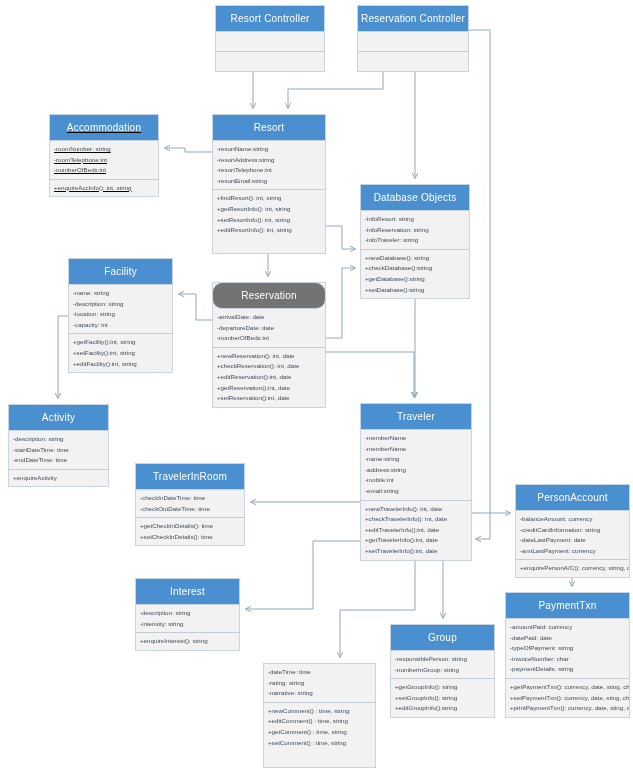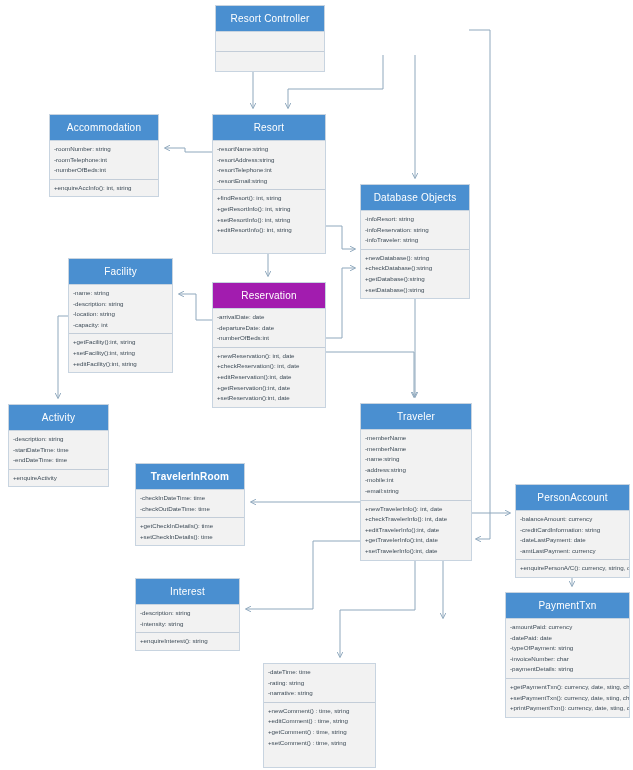--- a/index.html
+++ b/index.html
@@ -95,21 +95,26 @@
         <path d="M 415 553 L 415 610 L 340 610 L 340 657" stroke="#8fa8bd" fill="none" stroke-width="1" marker-end="url(#arrow)"></path>
         <path d="M 572 558 L 572 586" stroke="#8fa8bd" fill="none" stroke-width="1" marker-end="url(#arrow)"></path>
       </g>
   </svg>
 
 <div class="uml-class" style="left: 215px; top: 5px; width: 110px; min-height: 50px; border-color: rgb(200, 212, 224); background: rgb(242, 242, 242);">
       <div class="uml-header" style="background: rgb(74, 143, 208); color: rgb(255, 255, 255);">Resort Controller</div>
       <div class="uml-section attrs empty-section"></div>
       <div class="uml-section ops empty-section"></div>
     </div>
-    <div class="uml-class" style="left: 49px; top: 114px; width: 110px; min-height: 74px; border-color: rgb(200, 212, 224); background: rgb(242, 242, 242);">
+    <div class="uml-class" style="left: 357px; top: 5px; width: 112px; min-height: 50px; border-color: rgb(200, 212, 224); background: rgb(242, 242, 242);">
+      <div class="uml-header" style="background: rgb(74, 143, 208); color: rgb(255, 255, 255);">Reservation Controller</div>
+      <div class="uml-section attrs empty-section"></div>
+      <div class="uml-section ops empty-section"></div>
+    </div>
+    <div class="uml-class" style="left: 49px; top: 114px; width: 110px; min-height: 74px; border-color: rgb(200, 212, 224); background: rgb(242, 242, 242); text-decoration: underline;">
       <div class="uml-header" style="background: rgb(74, 143, 208); color: rgb(255, 255, 255);">Accommodation</div>
       <div class="uml-section attrs">
         <div class="uml-line" style="color: rgb(61, 75, 87);">-roomNumber: string</div>
         <div class="uml-line" style="color: rgb(61, 75, 87);">-roomTelephone:int</div>
         <div class="uml-line" style="color: rgb(61, 75, 87);">-numberOfBeds:int</div>
       </div>
       <div class="uml-section ops">
         <div class="uml-line" style="color: rgb(61, 75, 87);">+enquireAccInfo(): int, string</div>
       </div>
     </div>
@@ -150,21 +155,21 @@
         <div class="uml-line" style="color: rgb(61, 75, 87);">-location: string</div>
         <div class="uml-line" style="color: rgb(61, 75, 87);">-capacity: int</div>
       </div>
       <div class="uml-section ops">
         <div class="uml-line" style="color: rgb(61, 75, 87);">+getFacility():int, string</div>
         <div class="uml-line" style="color: rgb(61, 75, 87);">+setFacility():int, string</div>
         <div class="uml-line" style="color: rgb(61, 75, 87);">+editFacility():int, string</div>
       </div>
     </div>
     <div class="uml-class" style="left: 212px; top: 282px; width: 114px; min-height: 116px; border-color: rgb(200, 212, 224); background: rgb(242, 242, 242);">
-      <div class="uml-header" style="background: #a21caf; color: rgb(255, 255, 255);">Reservation</div>
+      <div class="uml-header" style="background: #737373; color: rgb(255, 255, 255); border-radius: 9px;">Reservation</div>
       <div class="uml-section attrs">
         <div class="uml-line" style="color: rgb(61, 75, 87);">-arrivalDate: date</div>
         <div class="uml-line" style="color: rgb(61, 75, 87);">-departureDate: date</div>
         <div class="uml-line" style="color: rgb(61, 75, 87);">-numberOfBeds:int</div>
       </div>
       <div class="uml-section ops">
         <div class="uml-line" style="color: rgb(61, 75, 87);">+newReservation(): int, date</div>
         <div class="uml-line" style="color: rgb(61, 75, 87);">+checkReservation(): int, date</div>
         <div class="uml-line" style="color: rgb(61, 75, 87);">+editReservation():int, date</div>
         <div class="uml-line" style="color: rgb(61, 75, 87);">+getReservation():int, date</div>
@@ -194,21 +199,21 @@
       </div>
       <div class="uml-section ops">
         <div class="uml-line" style="color: rgb(61, 75, 87);">+newTravelerInfo(): int, date</div>
         <div class="uml-line" style="color: rgb(61, 75, 87);">+checkTravelerInfo(): int, date</div>
         <div class="uml-line" style="color: rgb(61, 75, 87);">+editTravelerInfo():int, date</div>
         <div class="uml-line" style="color: rgb(61, 75, 87);">+getTravelerInfo():int, date</div>
         <div class="uml-line" style="color: rgb(61, 75, 87);">+setTravelerInfo():int, date</div>
       </div>
     </div>
     <div class="uml-class" style="left: 135px; top: 463px; width: 110px; min-height: 80px; border-color: rgb(200, 212, 224); background: rgb(242, 242, 242);">
-      <div class="uml-header" style="background: rgb(74, 143, 208); color: rgb(255, 255, 255); font-weight: bold;">TravelerInRoom</div>
+      <div class="uml-header" style="background: rgb(74, 143, 208); color: rgb(255, 255, 255);">TravelerInRoom</div>
       <div class="uml-section attrs">
         <div class="uml-line" style="color: rgb(61, 75, 87);">-checkInDateTime: time</div>
         <div class="uml-line" style="color: rgb(61, 75, 87);">-checkOutDateTime: time</div>
       </div>
       <div class="uml-section ops">
         <div class="uml-line" style="color: rgb(61, 75, 87);">+getCheckInDetails(): time</div>
         <div class="uml-line" style="color: rgb(61, 75, 87);">+setCheckInDetails(): time</div>
       </div>
     </div>
     <div class="uml-class" style="left: 515px; top: 468px; width: 115px; min-height: 90px; border-color: rgb(200, 212, 224); background: rgb(242, 242, 242); margin-top: 16px;">
@@ -241,20 +246,32 @@
         <div class="uml-line" style="color: rgb(61, 75, 87);">-typeOfPayment: string</div>
         <div class="uml-line" style="color: rgb(61, 75, 87);">-invoiceNumber: char</div>
         <div class="uml-line" style="color: rgb(61, 75, 87);">-paymentDetails: string</div>
       </div>
       <div class="uml-section ops">
         <div class="uml-line" style="color: rgb(61, 75, 87);">+getPaymentTxn(): currency, date, sting, char</div>
         <div class="uml-line" style="color: rgb(61, 75, 87);">+setPaymentTxn(): currency, date, sting, char</div>
         <div class="uml-line" style="color: rgb(61, 75, 87);">+printPaymentTxn(): currency, date, sting, char</div>
       </div>
     </div>
+    <div class="uml-class" style="left: 390px; top: 624px; width: 105px; min-height: 88px; border-color: rgb(200, 212, 224); background: rgb(242, 242, 242);">
+      <div class="uml-header" style="background: rgb(74, 143, 208); color: rgb(255, 255, 255);">Group</div>
+      <div class="uml-section attrs">
+        <div class="uml-line" style="color: rgb(61, 75, 87);">-responsiblePerson: string</div>
+        <div class="uml-line" style="color: rgb(61, 75, 87);">-numberInGroup: string</div>
+      </div>
+      <div class="uml-section ops">
+        <div class="uml-line" style="color: rgb(61, 75, 87);">+getGroupInfo(): string</div>
+        <div class="uml-line" style="color: rgb(61, 75, 87);">+setGroupInfo(): string</div>
+        <div class="uml-line" style="color: rgb(61, 75, 87);">+editGroupInfo():string</div>
+      </div>
+    </div>
     <div class="uml-class" style="left: 263px; top: 663px; width: 113px; min-height: 105px; border-color: rgb(200, 212, 224); background: rgb(242, 242, 242);">
       <div class="uml-section attrs">
         <div class="uml-line" style="color: rgb(61, 75, 87);">-dateTime: time</div>
         <div class="uml-line" style="color: rgb(61, 75, 87);">-rating: string</div>
         <div class="uml-line" style="color: rgb(61, 75, 87);">-narrative: string</div>
       </div>
       <div class="uml-section ops">
         <div class="uml-line" style="color: rgb(61, 75, 87);">+newComment() : time, string</div>
         <div class="uml-line" style="color: rgb(61, 75, 87);">+editComment() : time, string</div>
         <div class="uml-line" style="color: rgb(61, 75, 87);">+getComment() : time, string</div>

